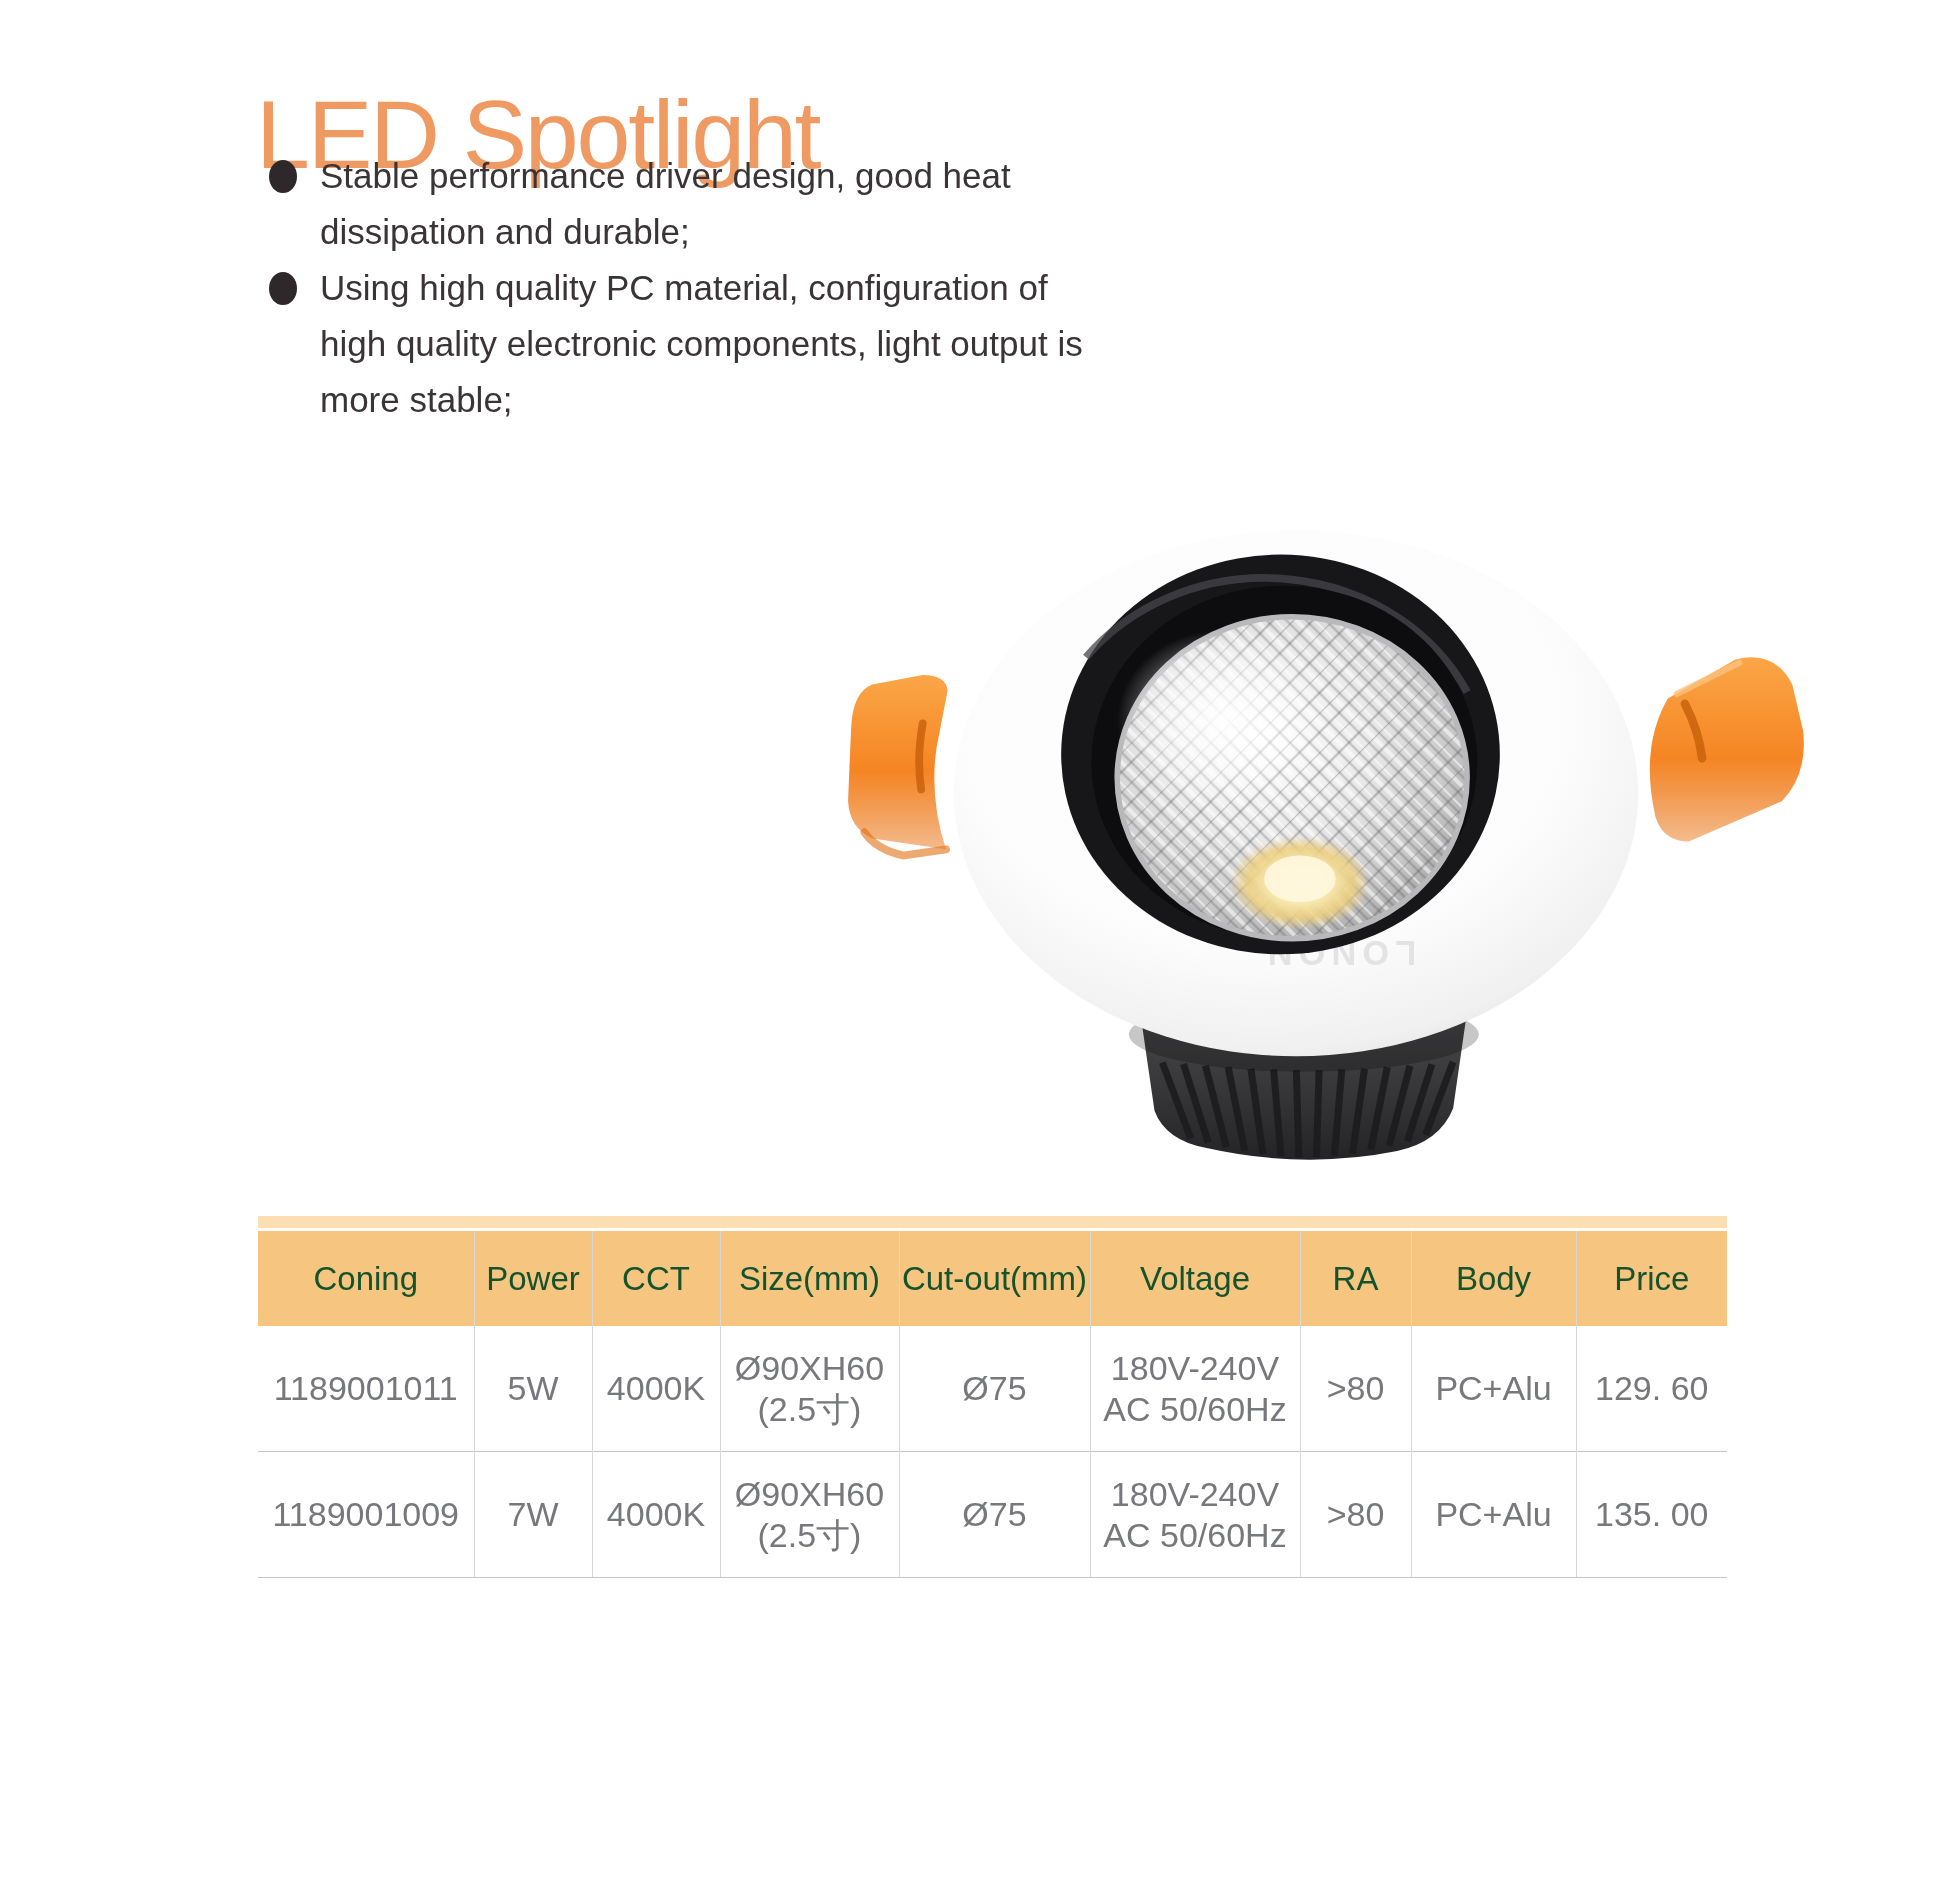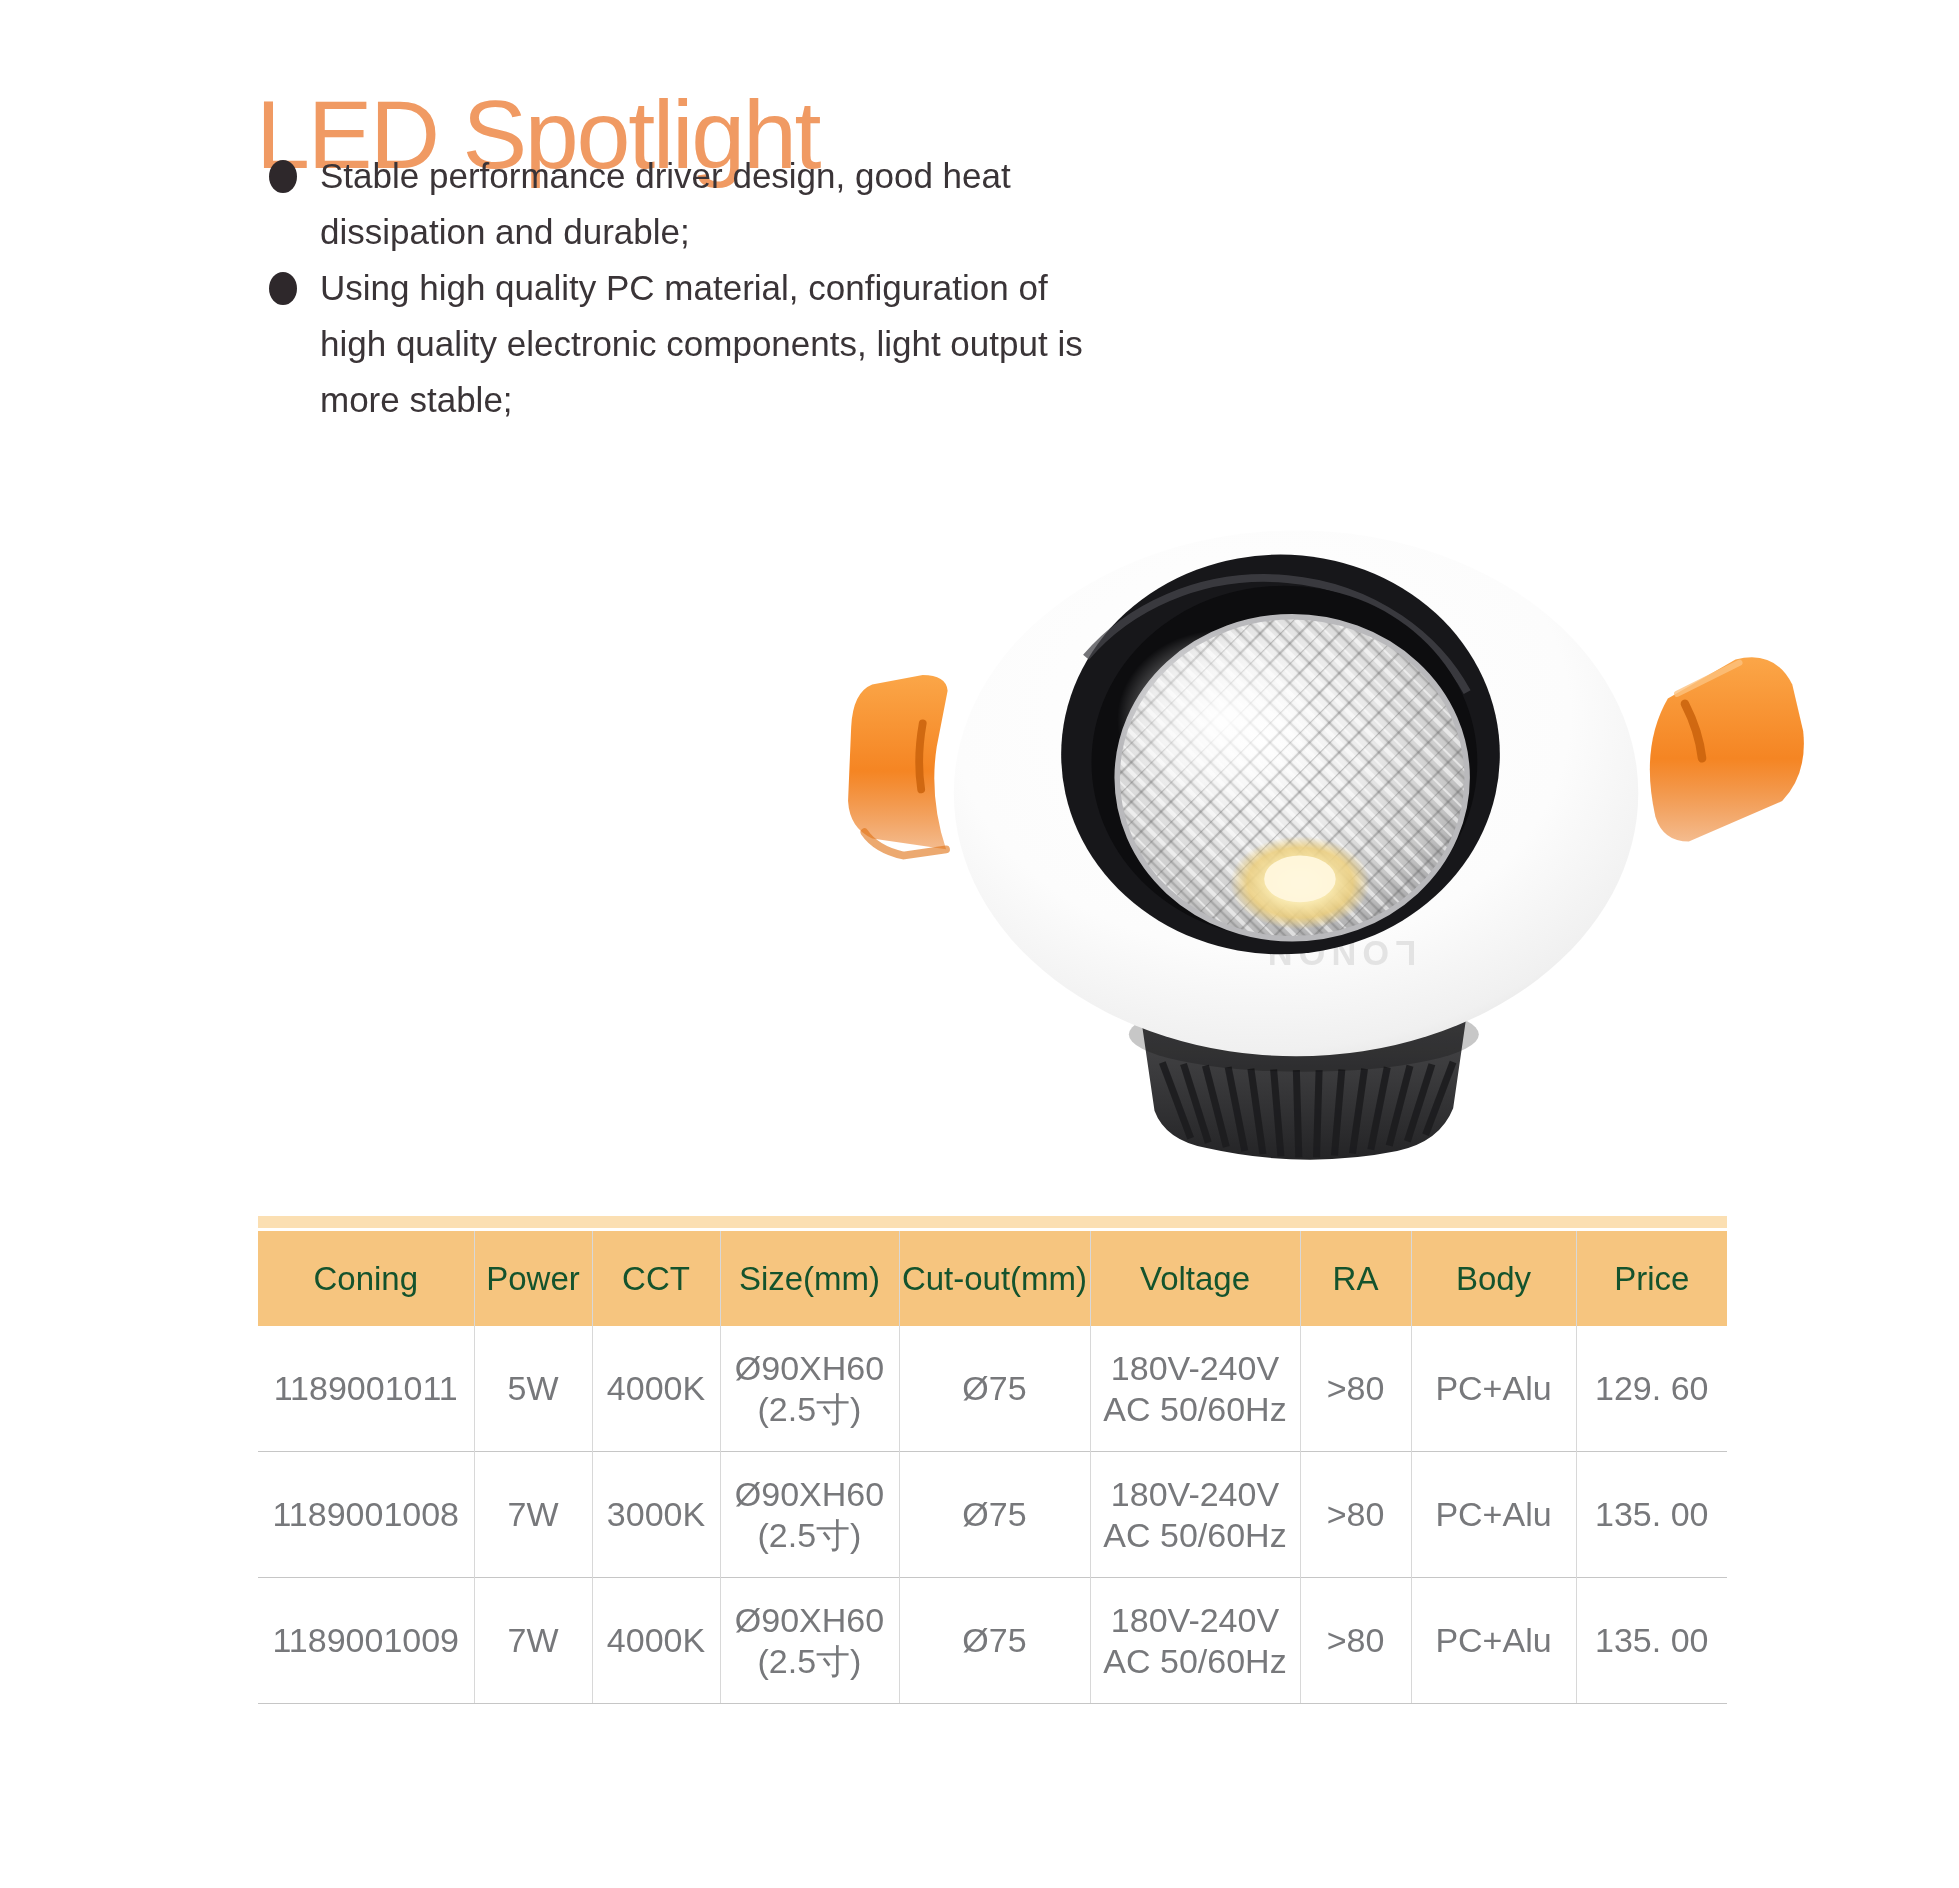--- a/index.html
+++ b/index.html
@@ -212,33 +212,20 @@
         <td>Ø90XH60
 (2.5寸)</td>
         <td>Ø75</td>
         <td>180V-240V
 AC 50/60Hz</td>
         <td>&gt;80</td>
         <td>PC+Alu</td>
         <td>129. 60</td>
       </tr>
       <tr>
-        <td>1189001008</td>
-        <td>7W</td>
-        <td>3000K</td>
-        <td>Ø90XH60
-(2.5寸)</td>
-        <td>Ø75</td>
-        <td>180V-240V
-AC 50/60Hz</td>
-        <td>&gt;80</td>
-        <td>PC+Alu</td>
-        <td>135. 00</td>
-      </tr>
-      <tr>
         <td>1189001009</td>
         <td>7W</td>
         <td>4000K</td>
         <td>Ø90XH60
 (2.5寸)</td>
         <td>Ø75</td>
         <td>180V-240V
 AC 50/60Hz</td>
         <td>&gt;80</td>
         <td>PC+Alu</td>

